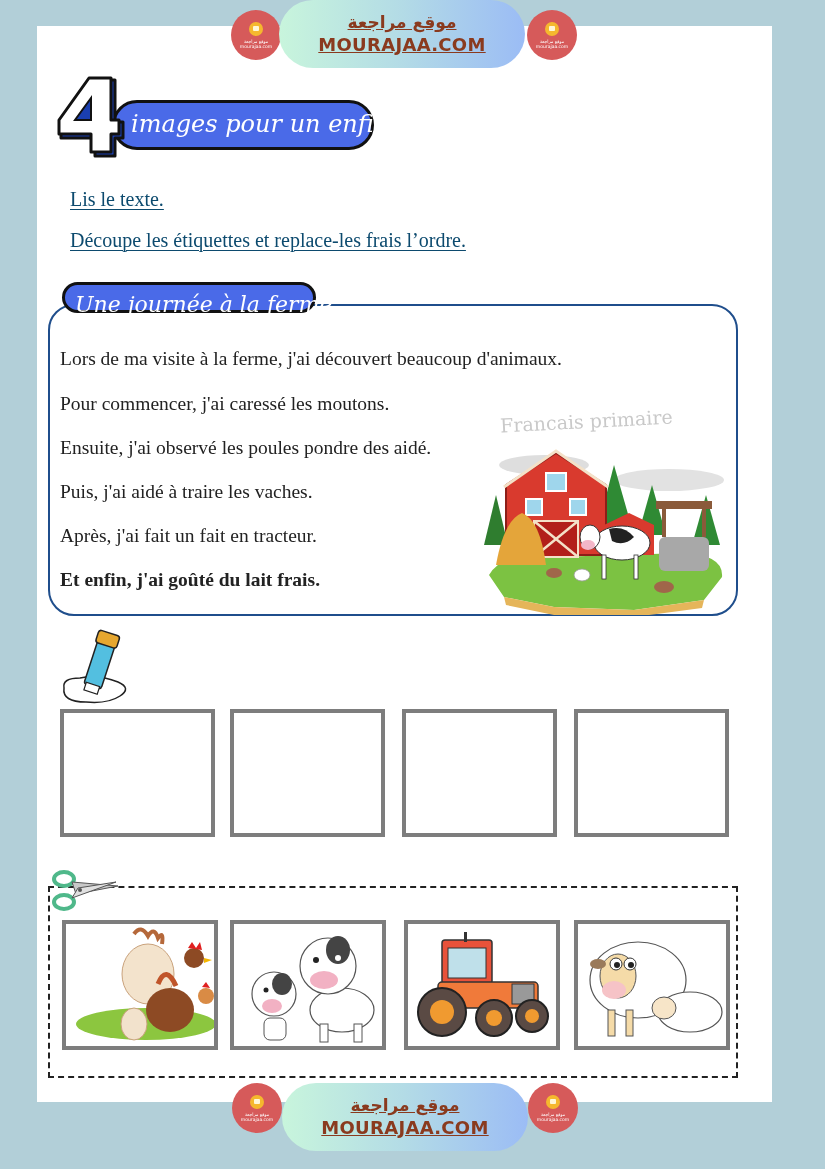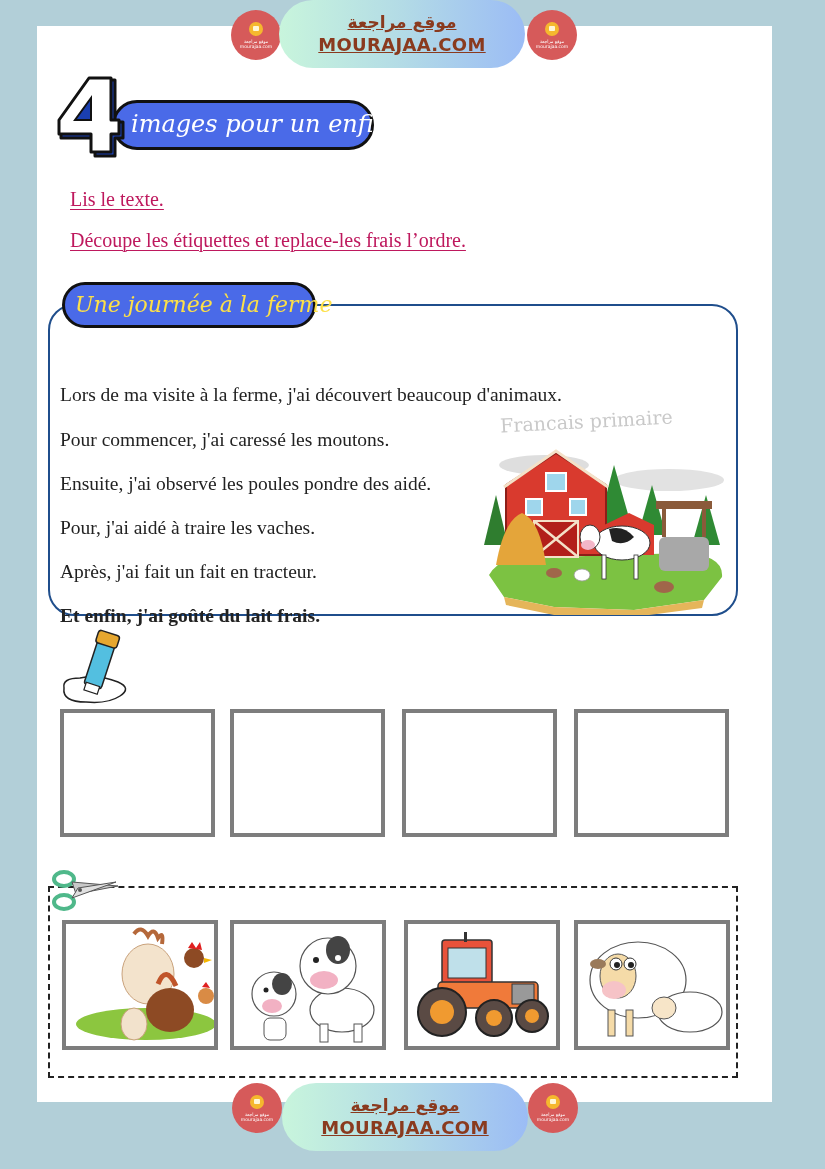--- a/index.html
+++ b/index.html
@@ -40,40 +40,40 @@
   .title-pill {
     position: absolute; left: 112px; top: 100px; width: 262px; height: 50px;
     background: #4a6ae8; border: 3px solid #111; border-radius: 25px;
     color: #fff; font-family: "DejaVu Serif", serif; font-style: italic;
     font-size: 24px; line-height: 42px; padding-left: 16px; white-space: nowrap;
     z-index: 2;
   }
 
   .instruction {
     position: absolute; left: 70px; font-family: "Liberation Serif", serif;
-    font-size: 20px; color: #be185d; text-decoration: underline;
+    font-size: 20px; color: #0c4a6e; text-decoration: underline;
     text-decoration-thickness: 1px; text-underline-offset: 3px;
     white-space: nowrap;
   }
 
   
   .story-panel {
     position: absolute; left: 48px; top: 304px; width: 690px; height: 312px;
     border: 2px solid #1f4e8c; border-radius: 26px;
   }
   .story-title {
-    position: absolute; left: 62px; top: 282px; width: 254px; height: 46px;
+    position: absolute; left: 62px; top: 282px; width: 254px; height: 31px;
     background: #4a6ae8; border: 3px solid #111; border-radius: 23px;
-    color: #fde047; font-family: "DejaVu Serif", serif; font-style: italic;
+    color: #ffffff; font-family: "DejaVu Serif", serif; font-style: italic;
     font-size: 22px; line-height: 39px; padding-left: 10px; white-space: nowrap;
     z-index: 2;
   }
   .story-line {
     position: absolute; left: 60px; font-family: "Liberation Serif", serif;
-    font-size: 19.5px; color: #222; white-space: nowrap; margin-top: 36px;
+    font-size: 19.5px; color: #222; white-space: nowrap;
   }
   .watermark-text {
     position: absolute; left: 500px; top: 410px; font-family: "DejaVu Serif", serif;
     font-size: 19px; color: #c9c9c9; transform: rotate(-3deg); white-space: nowrap; z-index: 2;
   }
   .farm-illus { position: absolute; left: 484px; top: 425px; width: 245px; height: 190px; }
 
   
   .glue-icon { position: absolute; left: 58px; top: 626px; width: 72px; height: 84px; }
   .answer-box {
@@ -122,21 +122,21 @@
 <div class="title-pill">images pour un enfin</div>
 
 <div class="instruction" style="top:188px;">Lis le texte.</div>
 <div class="instruction" style="top:229px;">Découpe les étiquettes et replace-les frais l’ordre.</div>
 
 <div class="story-panel"></div>
 <div class="story-title">Une journée à la ferme</div>
 <div class="story-line" style="top:348px;">Lors de ma visite à la ferme, j'ai découvert beaucoup d'animaux.</div>
 <div class="story-line" style="top:393px;">Pour commencer, j'ai caressé les moutons.</div>
 <div class="story-line" style="top:437px;">Ensuite, j'ai observé les poules pondre des aidé.</div>
-<div class="story-line" style="top:481px;">Pour, j'ai aidé à traire les vaches.</div>
+<div class="story-line" style="top:481px;">Puis, j'ai aidé à traire les vaches.</div>
 <div class="story-line" style="top:525px;">Après, j'ai fait un fait en tracteur.</div>
 <div class="story-line" style="top:569px;font-weight:bold;">Et enfin, j'ai goûté du lait frais.</div>
 
 <div class="watermark-text">Francais primaire</div>
 
 <svg class="farm-illus" viewBox="0 0 245 190">
 
   <ellipse cx="60" cy="40" rx="45" ry="10" fill="#dedede"></ellipse>
   <ellipse cx="185" cy="55" rx="55" ry="11" fill="#e2e2e2"></ellipse>
 

